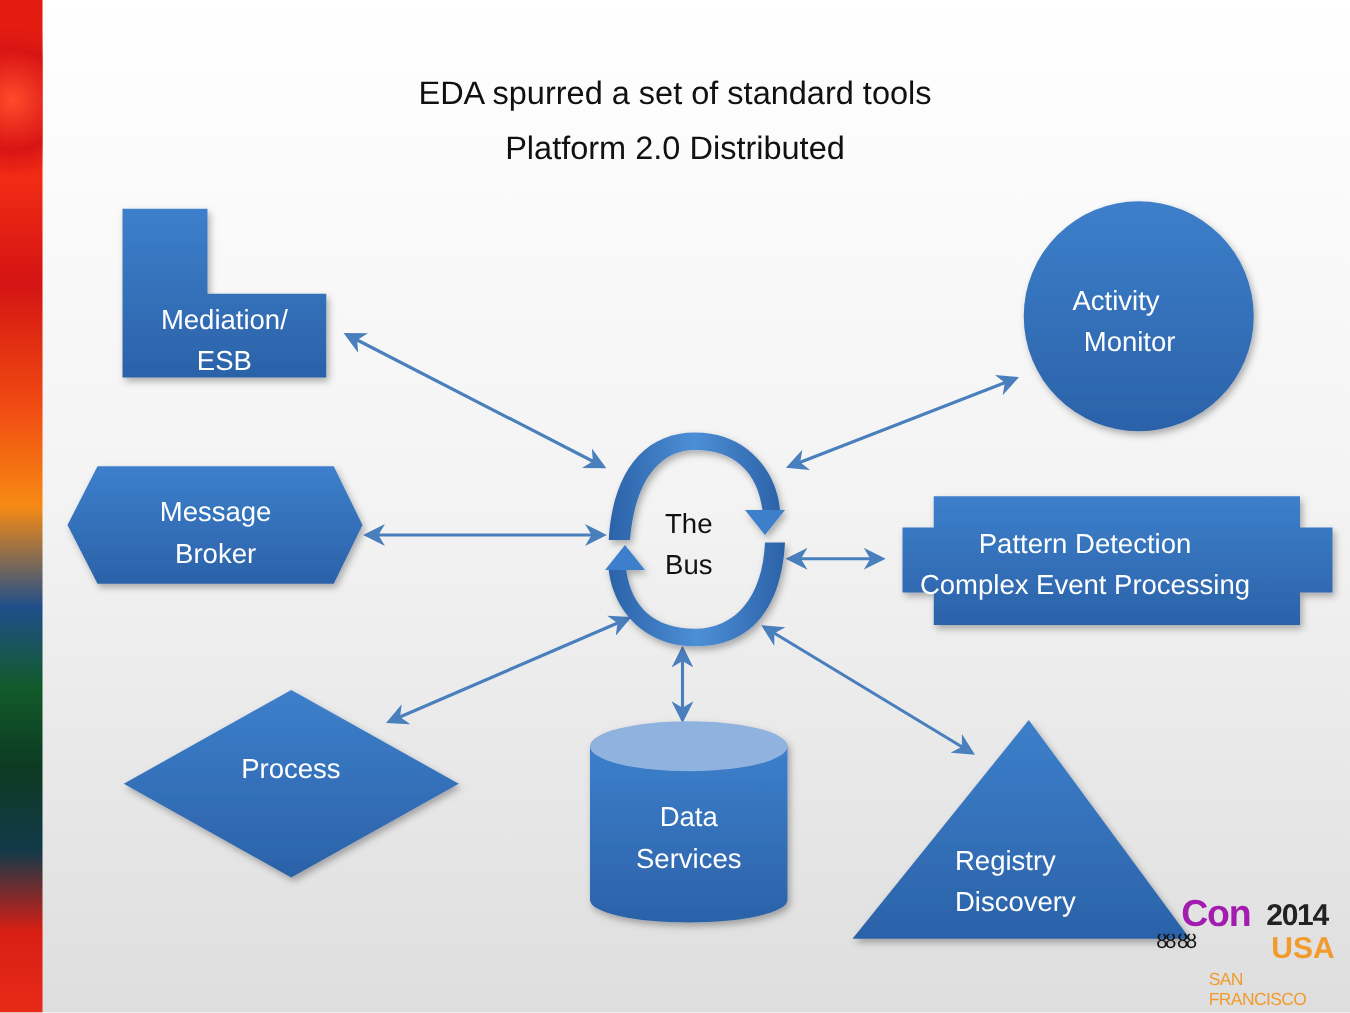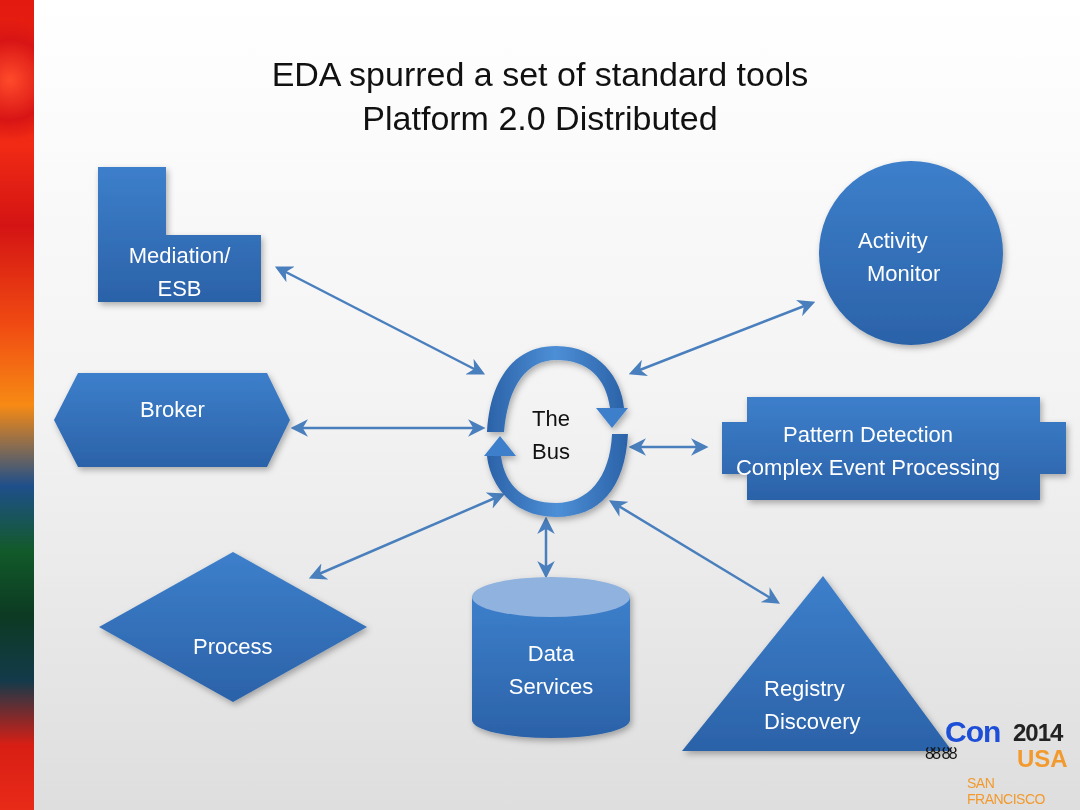--- a/index.html
+++ b/index.html
@@ -4,26 +4,26 @@
 <style>
   html,body{margin:0;padding:0;}
   body{width:1080px;height:810px;overflow:hidden;position:relative;
        font-family:"Liberation Sans",sans-serif;
        background:linear-gradient(180deg,#ffffff 0%,#f3f3f3 50%,#dedede 100%);}
   .stripe{position:absolute;left:0;top:0;width:34px;height:810px;
     background:
       radial-gradient(circle at 10px 80px,#ff4a2a 0,#d81515 40px,transparent 60px),
       linear-gradient(180deg,#e21a10 0%,#f02a14 18%,#d41414 28%,#f04a12 40%,#f78a14 50%,#1f4f8a 60%,#125a2a 68%,#0c3a22 76%,#123a4a 84%,#d81e14 92%,#e82a18 100%);}
   .title{position:absolute;left:0;width:1080px;text-align:center;top:52px;
-    font-size:34px;line-height:44px;color:#111;}
+    font-size:26px;line-height:44px;color:#111;}
   svg.diagram{position:absolute;left:0;top:0;}
   .lbl{position:absolute;color:#fff;font-size:22px;line-height:33px;text-align:center;}
   .lbl-dark{position:absolute;color:#111;font-size:22px;line-height:33px;text-align:center;}
   .logo{position:absolute;left:925px;top:715px;width:140px;height:80px;}
-  .logo .con{position:absolute;left:20px;top:0;font-size:30px;font-weight:bold;color:#1d4ed8;letter-spacing:-1px;}
+  .logo .con{position:absolute;left:20px;top:0;font-size:30px;font-weight:bold;color:#a21caf;letter-spacing:-1px;}
   .logo .year{position:absolute;left:88px;top:4px;font-size:24px;font-weight:bold;color:#222;letter-spacing:-1px;}
   .logo .usa{position:absolute;left:92px;top:30px;font-size:24px;font-weight:bold;color:#f29a2e;}
   .logo .city{position:absolute;left:42px;top:60px;font-size:14px;color:#f29a2e;letter-spacing:-0.5px;}
   .logo .people{position:absolute;left:0;top:30px;font-size:16px;color:#111;letter-spacing:-2px;}
 </style>
 </head>
 <body>
 
 <div class="stripe"></div>
 
@@ -88,28 +88,29 @@
 
 <div class="lbl" style="left:98px;top:239px;width:163px;">
   <div>Mediation/</div>
   <div>ESB</div>
 </div>
 <div class="lbl" style="left:850px;top:224px;width:120px;text-align:left;">
   <div style="padding-left:8px;">Activity</div>
   <div style="padding-left:17px;">Monitor</div>
 </div>
 <div class="lbl" style="left:78px;top:393px;width:189px;">
+  <div>Message</div>
   <div>Broker</div>
 </div>
 <div class="lbl" style="left:696px;top:418px;width:344px;">
   <div>Pattern Detection</div>
   <div>Complex Event Processing</div>
 </div>
 <div class="lbl" style="left:160px;top:598px;width:150px;text-align:left;">
-  <div style="padding-left:33px;margin-top:32px;">Process</div>
+  <div style="padding-left:33px;">Process</div>
 </div>
 <div class="lbl" style="left:472px;top:637px;width:158px;">
   <div>Data</div>
   <div>Services</div>
 </div>
 <div class="lbl" style="left:764px;top:672px;width:140px;text-align:left;">
   <div>Registry</div>
   <div>Discovery</div>
 </div>
 <div class="lbl-dark" style="left:511px;top:402px;width:80px;">

